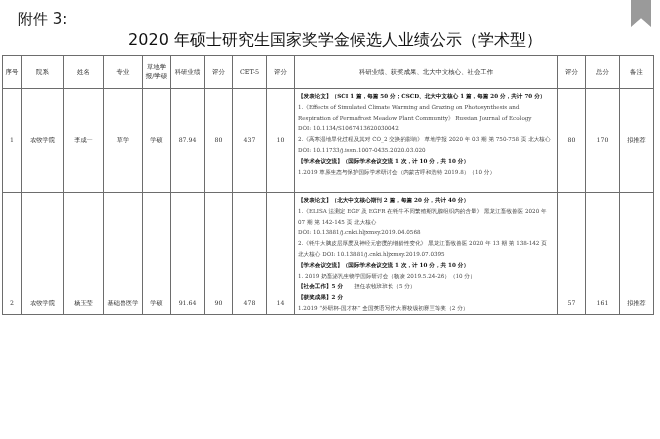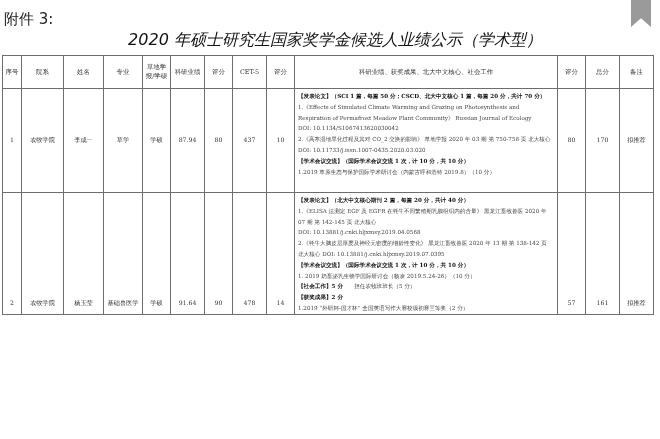--- a/index.html
+++ b/index.html
@@ -1,21 +1,21 @@
 <!DOCTYPE html>
 <html><head>
 <meta charset="utf-8">
 <style>
   html, body { margin:0; padding:0; background:#ffffff; }
   body { width:660px; height:439px; position:relative; overflow:hidden; font-family:"DejaVu Serif","Liberation Serif",serif; color:#222; }
-  .attach { position:absolute; left:4px; top:10px; font-family:"DejaVu Sans","Liberation Sans",sans-serif; font-size:15px; color:#222; }
+  .attach { position:absolute; left:18px; top:10px; font-family:"DejaVu Sans","Liberation Sans",sans-serif; font-size:15px; color:#222; }
   .bookmark { position:absolute; left:631px; top:0; width:20px; height:27px; background:#9a9a9a;
     clip-path: polygon(0 0,100% 0,100% 100%,50% 68%,0 100%); }
   .title { position:absolute; left:0; width:660px; top:30px; text-align:center; padding-left:10px; box-sizing:border-box;
-    font-family:"DejaVu Sans","Liberation Sans",sans-serif; font-size:16px; color:#111;font-style:italic; }
+    font-family:"DejaVu Sans","Liberation Sans",sans-serif; font-size:16px; color:#111; }
   table { position:absolute; left:2px; top:55px; width:612px; border-collapse:collapse; table-layout:fixed; }
   td, th { border:1px solid #6d6d6d; font-size:6.2px; font-weight:normal; text-align:center; vertical-align:middle; padding:0; line-height:1.35; color:#333; }
   th { height:32px; font-size:6.4px; color:#333; }
   .r1 td { height:101px; }
   .r2 td { height:111px; }
   .r2 td.bot { vertical-align:bottom; padding-bottom:6px; }
   td.detail { text-align:left; vertical-align:top; padding:2px 3px 0 3px; font-size:5.6px; line-height:10.8px; color:#444; }
   .b { font-weight:bold; color:#111; }
   .line { white-space:nowrap; overflow:hidden; }
   .wrap { white-space:normal; }

